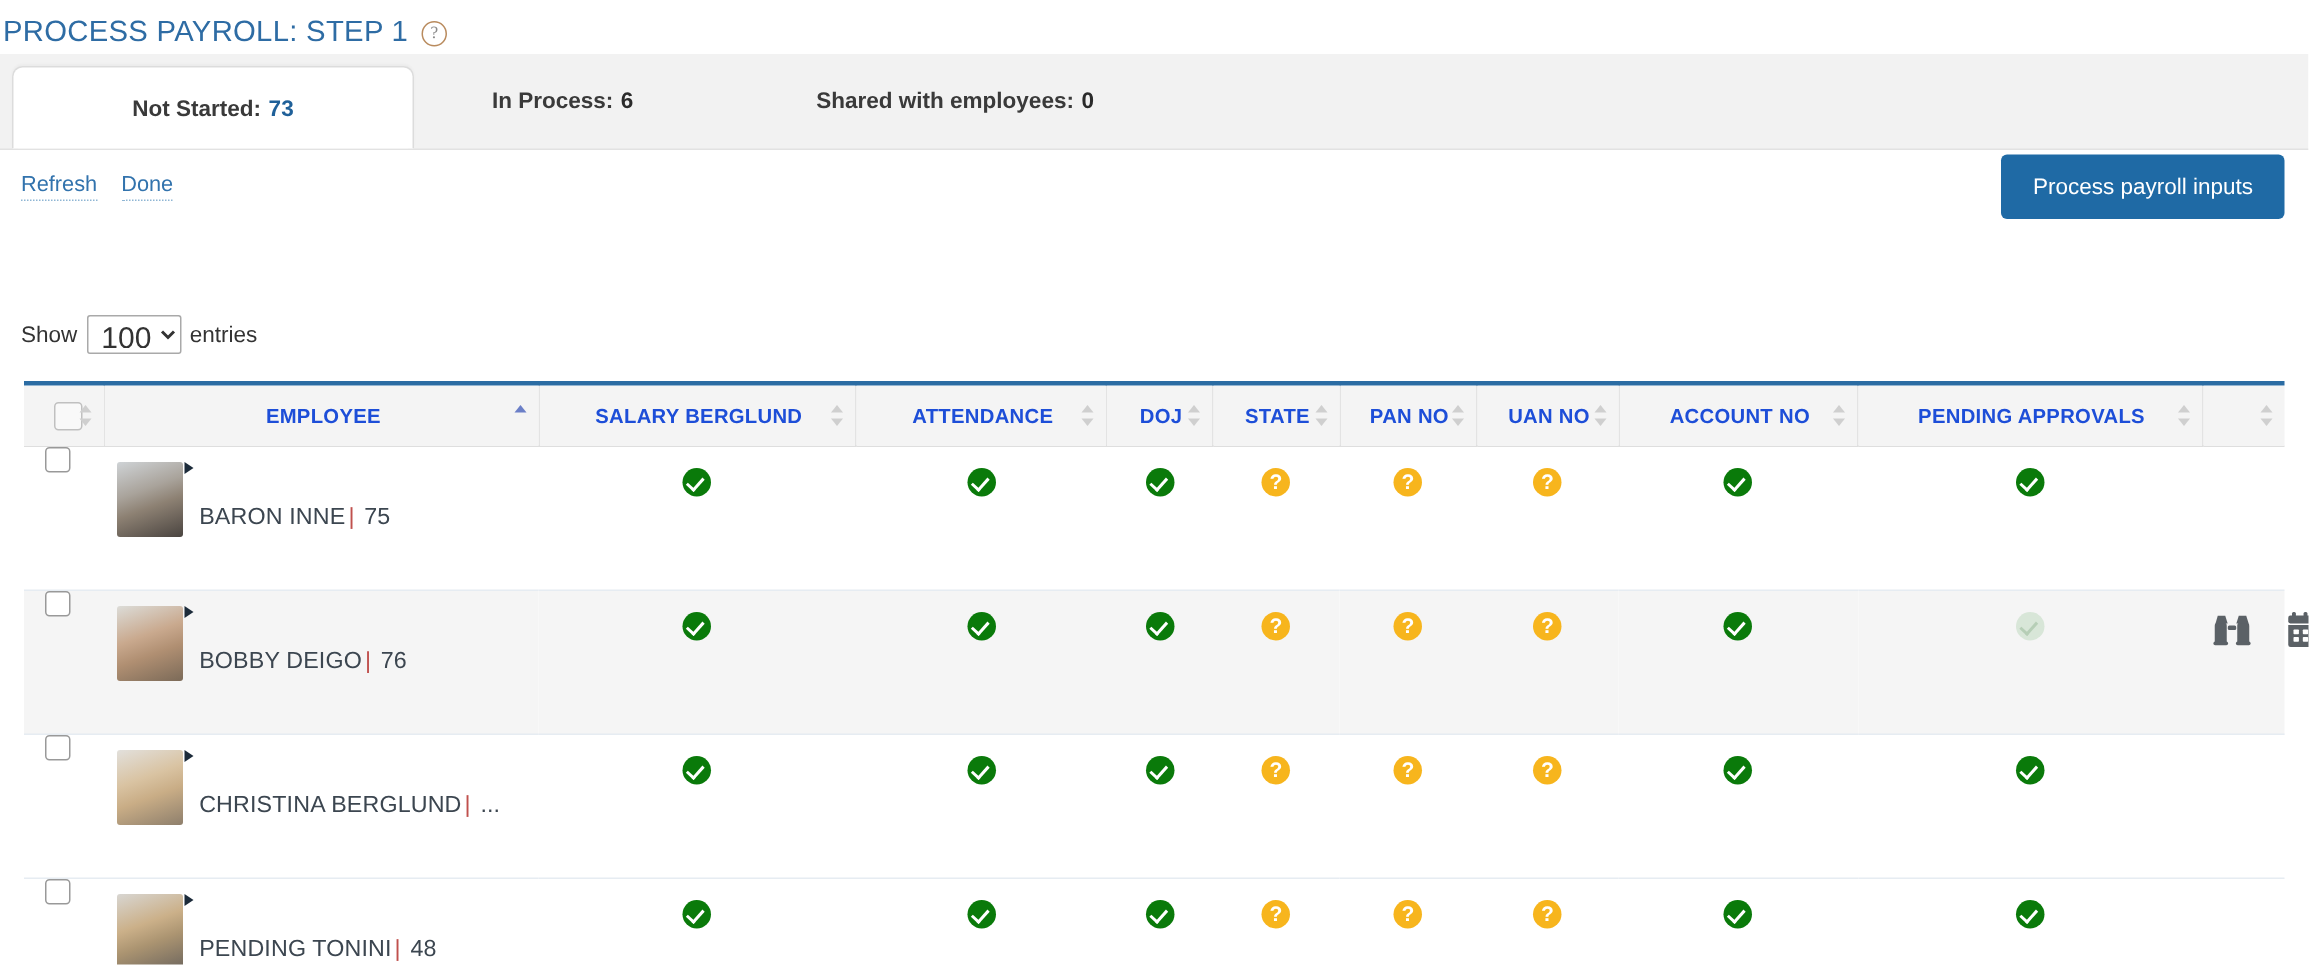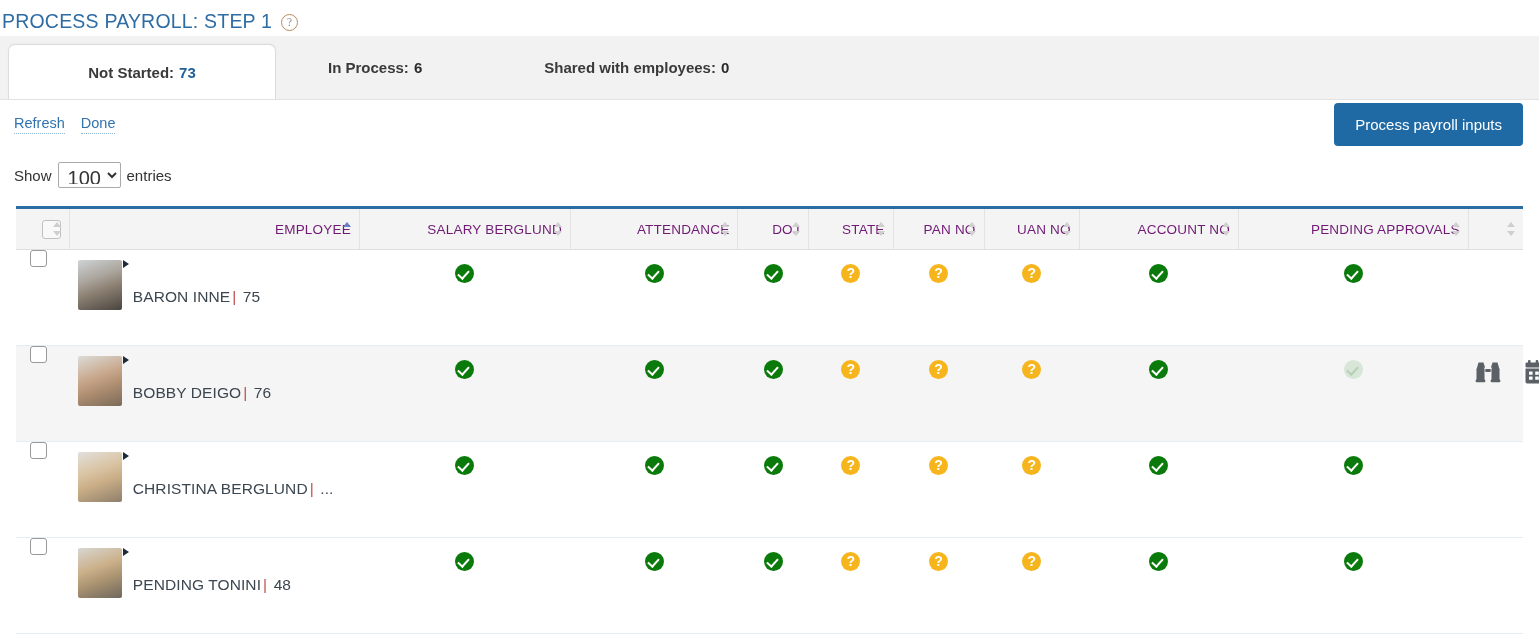--- a/index.html
+++ b/index.html
@@ -108,20 +108,21 @@
     padding: 13px 21px;
     cursor: pointer;
     font-family: "Liberation Sans", sans-serif;
   }
 
   
   .lenrow {
     position: relative;
     height: 44px;
     padding-left: 14px;
+    margin-top: 48px;
   }
   .len {
     display: flex; align-items: center; gap: 6px;
     font-size: 15px; color: #333;
   }
   .len select {
     font-family: "Liberation Sans", sans-serif;
     font-size: 20px;
     padding: 3px 2px 3px 5px;
     border: 1px solid #a9a9a9;
@@ -154,24 +155,24 @@
     border-collapse: collapse;
     table-layout: fixed;
     border-top: 3px solid #2b6ca3;
   }
   table.dt thead th {
     background: #f4f4f4;
     border-right: 1px solid #e3e3e3;
     border-bottom: 1px solid #dedede;
     height: 42px;
     font-size: 13.5px;
-    font-weight: normal;
-    color: #701a75;
+    font-weight: bold;
+    color: #1d4ed8;
     letter-spacing: .2px;
-    text-align: right;
+    text-align: center;
     padding: 0 8px 0 10px;
     position: relative;
     cursor: pointer;
     white-space: nowrap;
     overflow: hidden;
   }
   table.dt thead th:last-child { border-right: none; }
   .sort {
     position: absolute;
     right: 7px; top: 50%;

